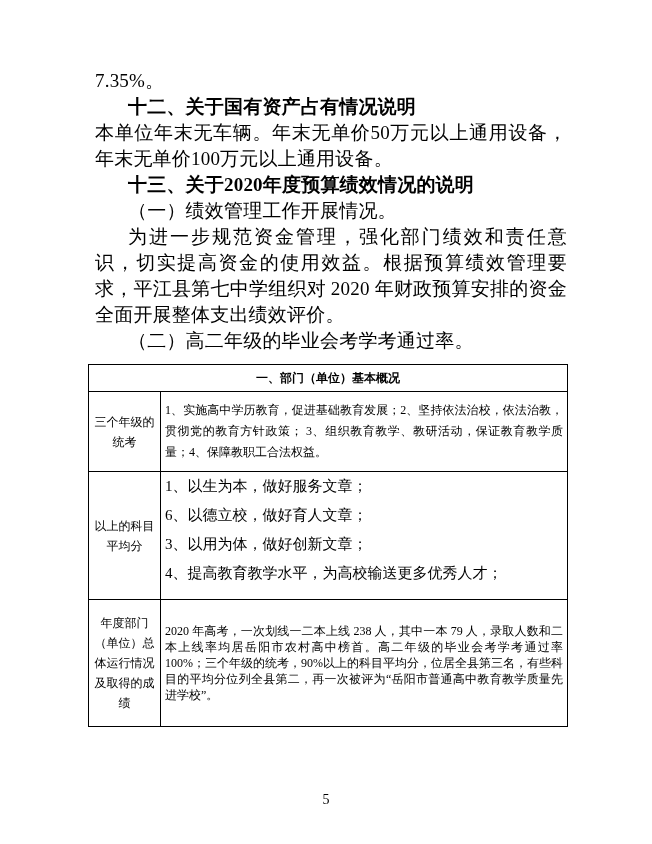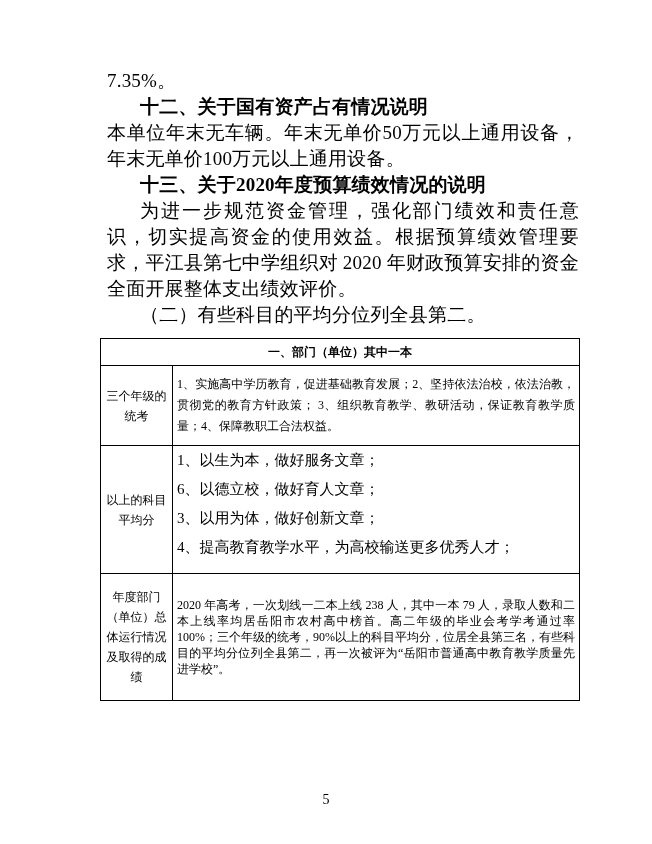--- a/index.html
+++ b/index.html
@@ -9,21 +9,21 @@
     height: 844px;
     background: #ffffff;
     position: relative;
     font-family: "Liberation Serif", "DejaVu Serif", serif;
     color: #000;
     overflow: hidden;
   }
   .content {
     position: absolute;
     top: 68px;
-    left: 107px;
+    left: 95px;
     width: 472px;
   }
   .para {
     font-size: 19px;
     line-height: 26px;
     text-align: justify;
     letter-spacing: 0.2px;
   }
   .para.heading { font-weight: bold; }
   .para.indent { text-indent: 33px; }
@@ -95,35 +95,36 @@
   <div class="content">
 
     <p class="para">7.35%。</p>
 
     <p class="para heading indent">十二、关于国有资产占有情况说明</p>
 
     <p class="para">本单位年末无车辆。年末无单价50万元以上通用设备，年末无单价100万元以上通用设备。</p>
 
     <p class="para heading indent">十三、关于2020年度预算绩效情况的说明</p>
 
+    <p class="para indent">（一）绩效管理工作开展情况。</p>
 
     <p class="para indent">为进一步规范资金管理，强化部门绩效和责任意识，切实提高资金的使用效益。根据预算绩效管理要求，平江县第七中学组织对 2020 年财政预算安排的资金全面开展整体支出绩效评价。</p>
 
-    <p class="para indent">（二）有些科目的平均分位列全县第二。</p>
+    <p class="para indent">（二）高二年级的毕业会考学考通过率。</p>
 
     <table class="info-table">
       <colgroup>
         <col style="width:72px">
         <col style="width:225px">
         <col style="width:127px">
         <col style="width:55px">
       </colgroup>
       <tbody>
           <tr>
-        <td colspan="4" class="table-title">一、部门（单位）其中一本</td>
+        <td colspan="4" class="table-title">一、部门（单位）基本概况</td>
       </tr>
       <tr class="duty-row">
         <td class="label-cell">三个年级的统考</td>
         <td colspan="3" class="duty-content">1、实施高中学历教育，促进基础教育发展；2、坚持依法治校，依法治教，贯彻党的教育方针政策； 3、组织教育教学、教研活动，保证教育教学质量；4、保障教职工合法权益。</td>
       </tr>
       <tr class="work-row">
         <td class="label-cell">以上的科目平均分</td>
         <td colspan="3" class="work-content">
           <div class="work-line">1、以生为本，做好服务文章；</div>
           <div class="work-line">6、以德立校，做好育人文章；</div>

